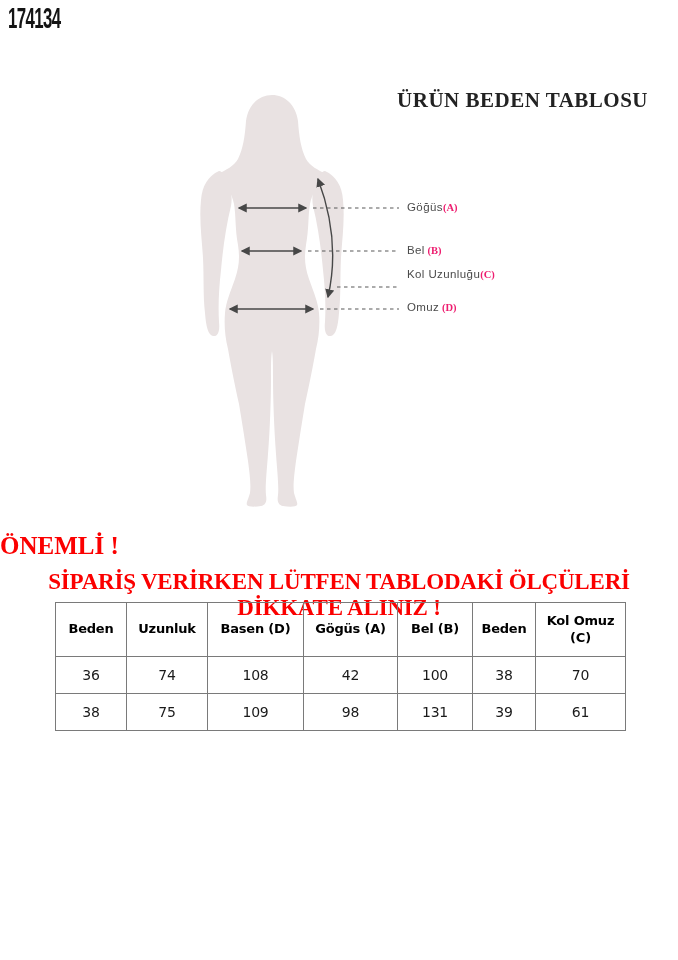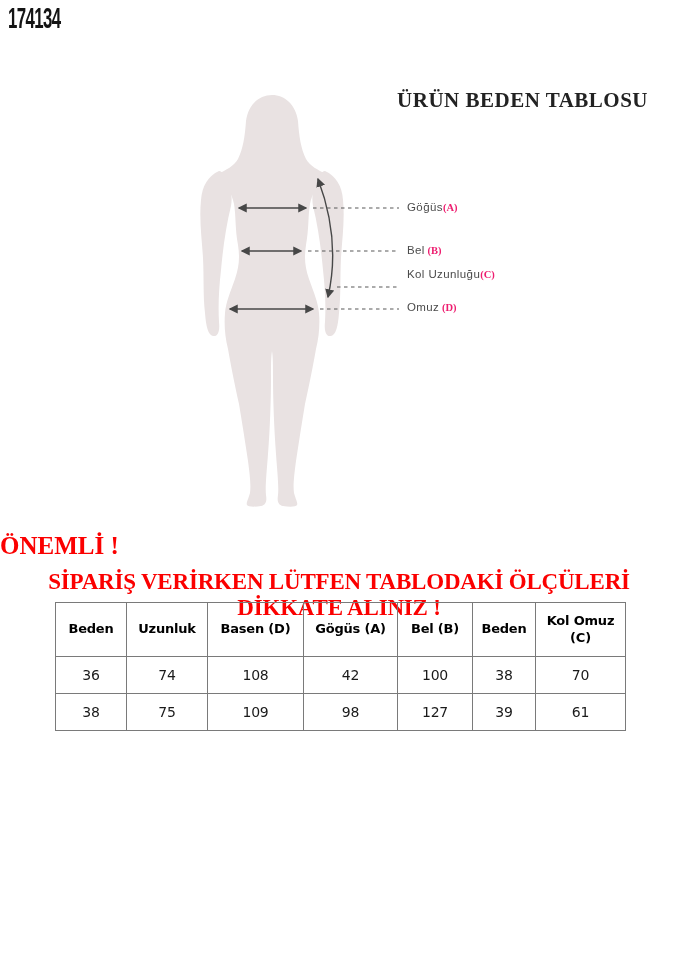--- a/index.html
+++ b/index.html
@@ -167,18 +167,18 @@
       <td>42</td>
       <td>100</td>
       <td>38</td>
       <td>70</td>
     </tr>
     <tr>
       <td>38</td>
       <td>75</td>
       <td>109</td>
       <td>98</td>
-      <td>127</td>
+      <td>131</td>
       <td>39</td>
       <td>61</td>
     </tr>
   </tbody>
 </table>
 
 </body></html>

